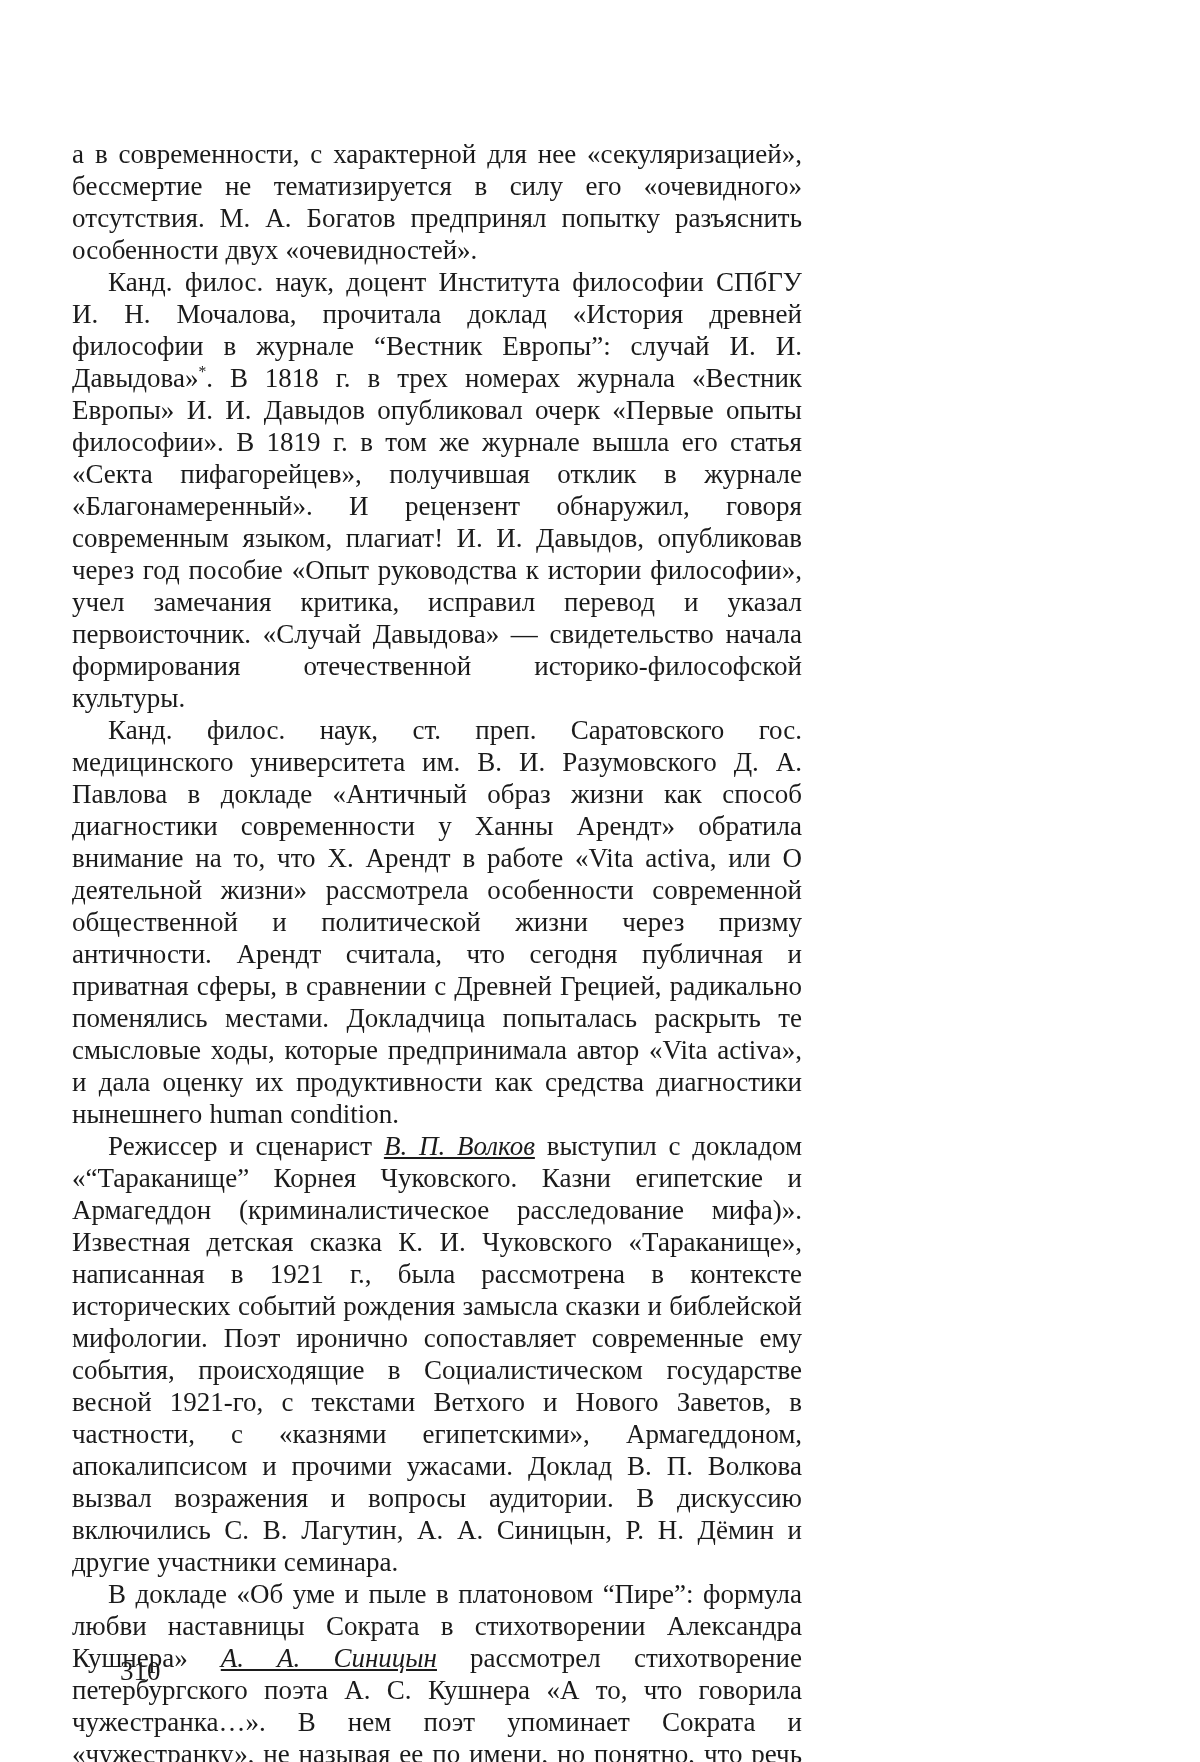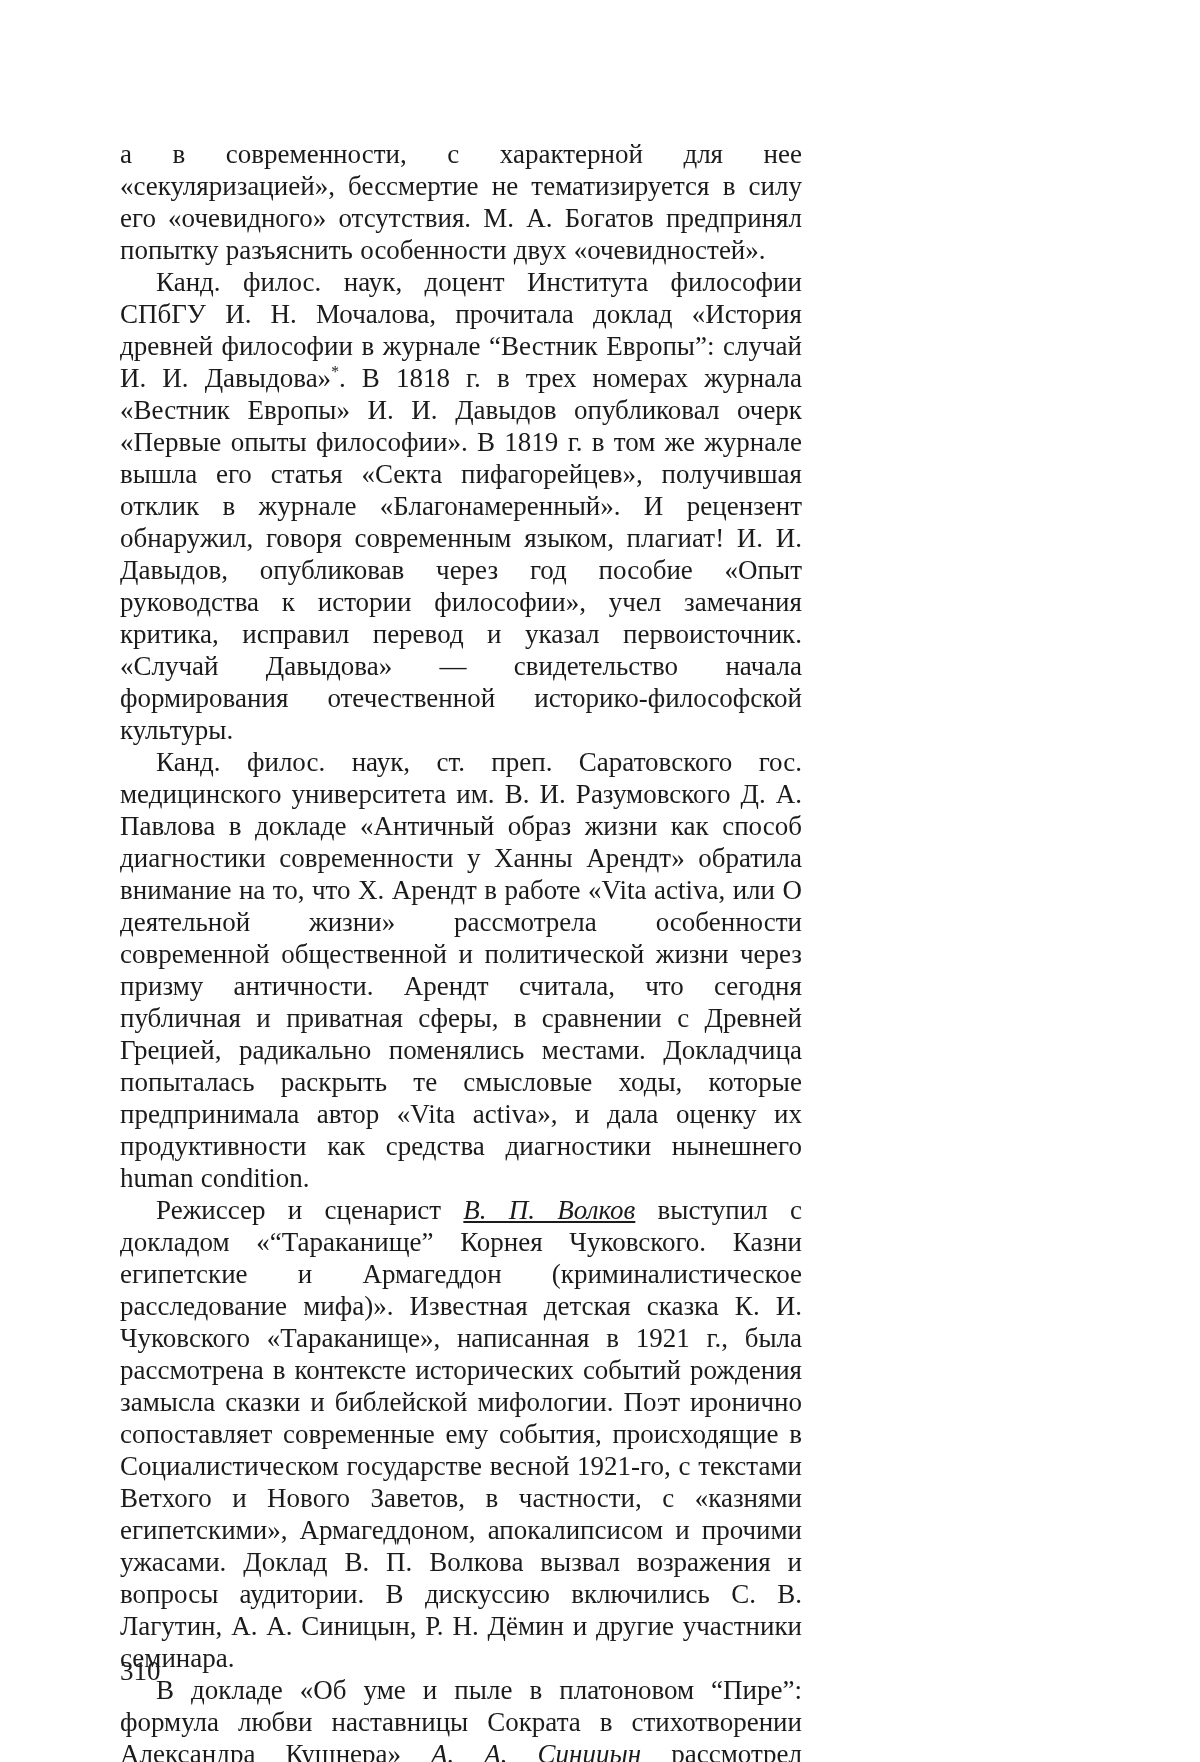--- a/index.html
+++ b/index.html
@@ -12,21 +12,21 @@
     height: 1762px;
     font-family: "Liberation Serif", "DejaVu Serif", serif;
     color: #1b1b1b;
     overflow: hidden;
   }
   .page {
     box-sizing: border-box;
     position: relative;
     width: 1040px;
     height: 1762px;
-    padding: 138px 238px 0 120px;
+    padding: 138px 238px 0 72px;
   }
   .text-body { display: block; }
   .para {
     margin: 0;
     font-size: 27px;
     line-height: 32px;
     text-align: justify;
     hyphens: auto;
     -webkit-hyphens: auto;
     word-spacing: 0.02em;

